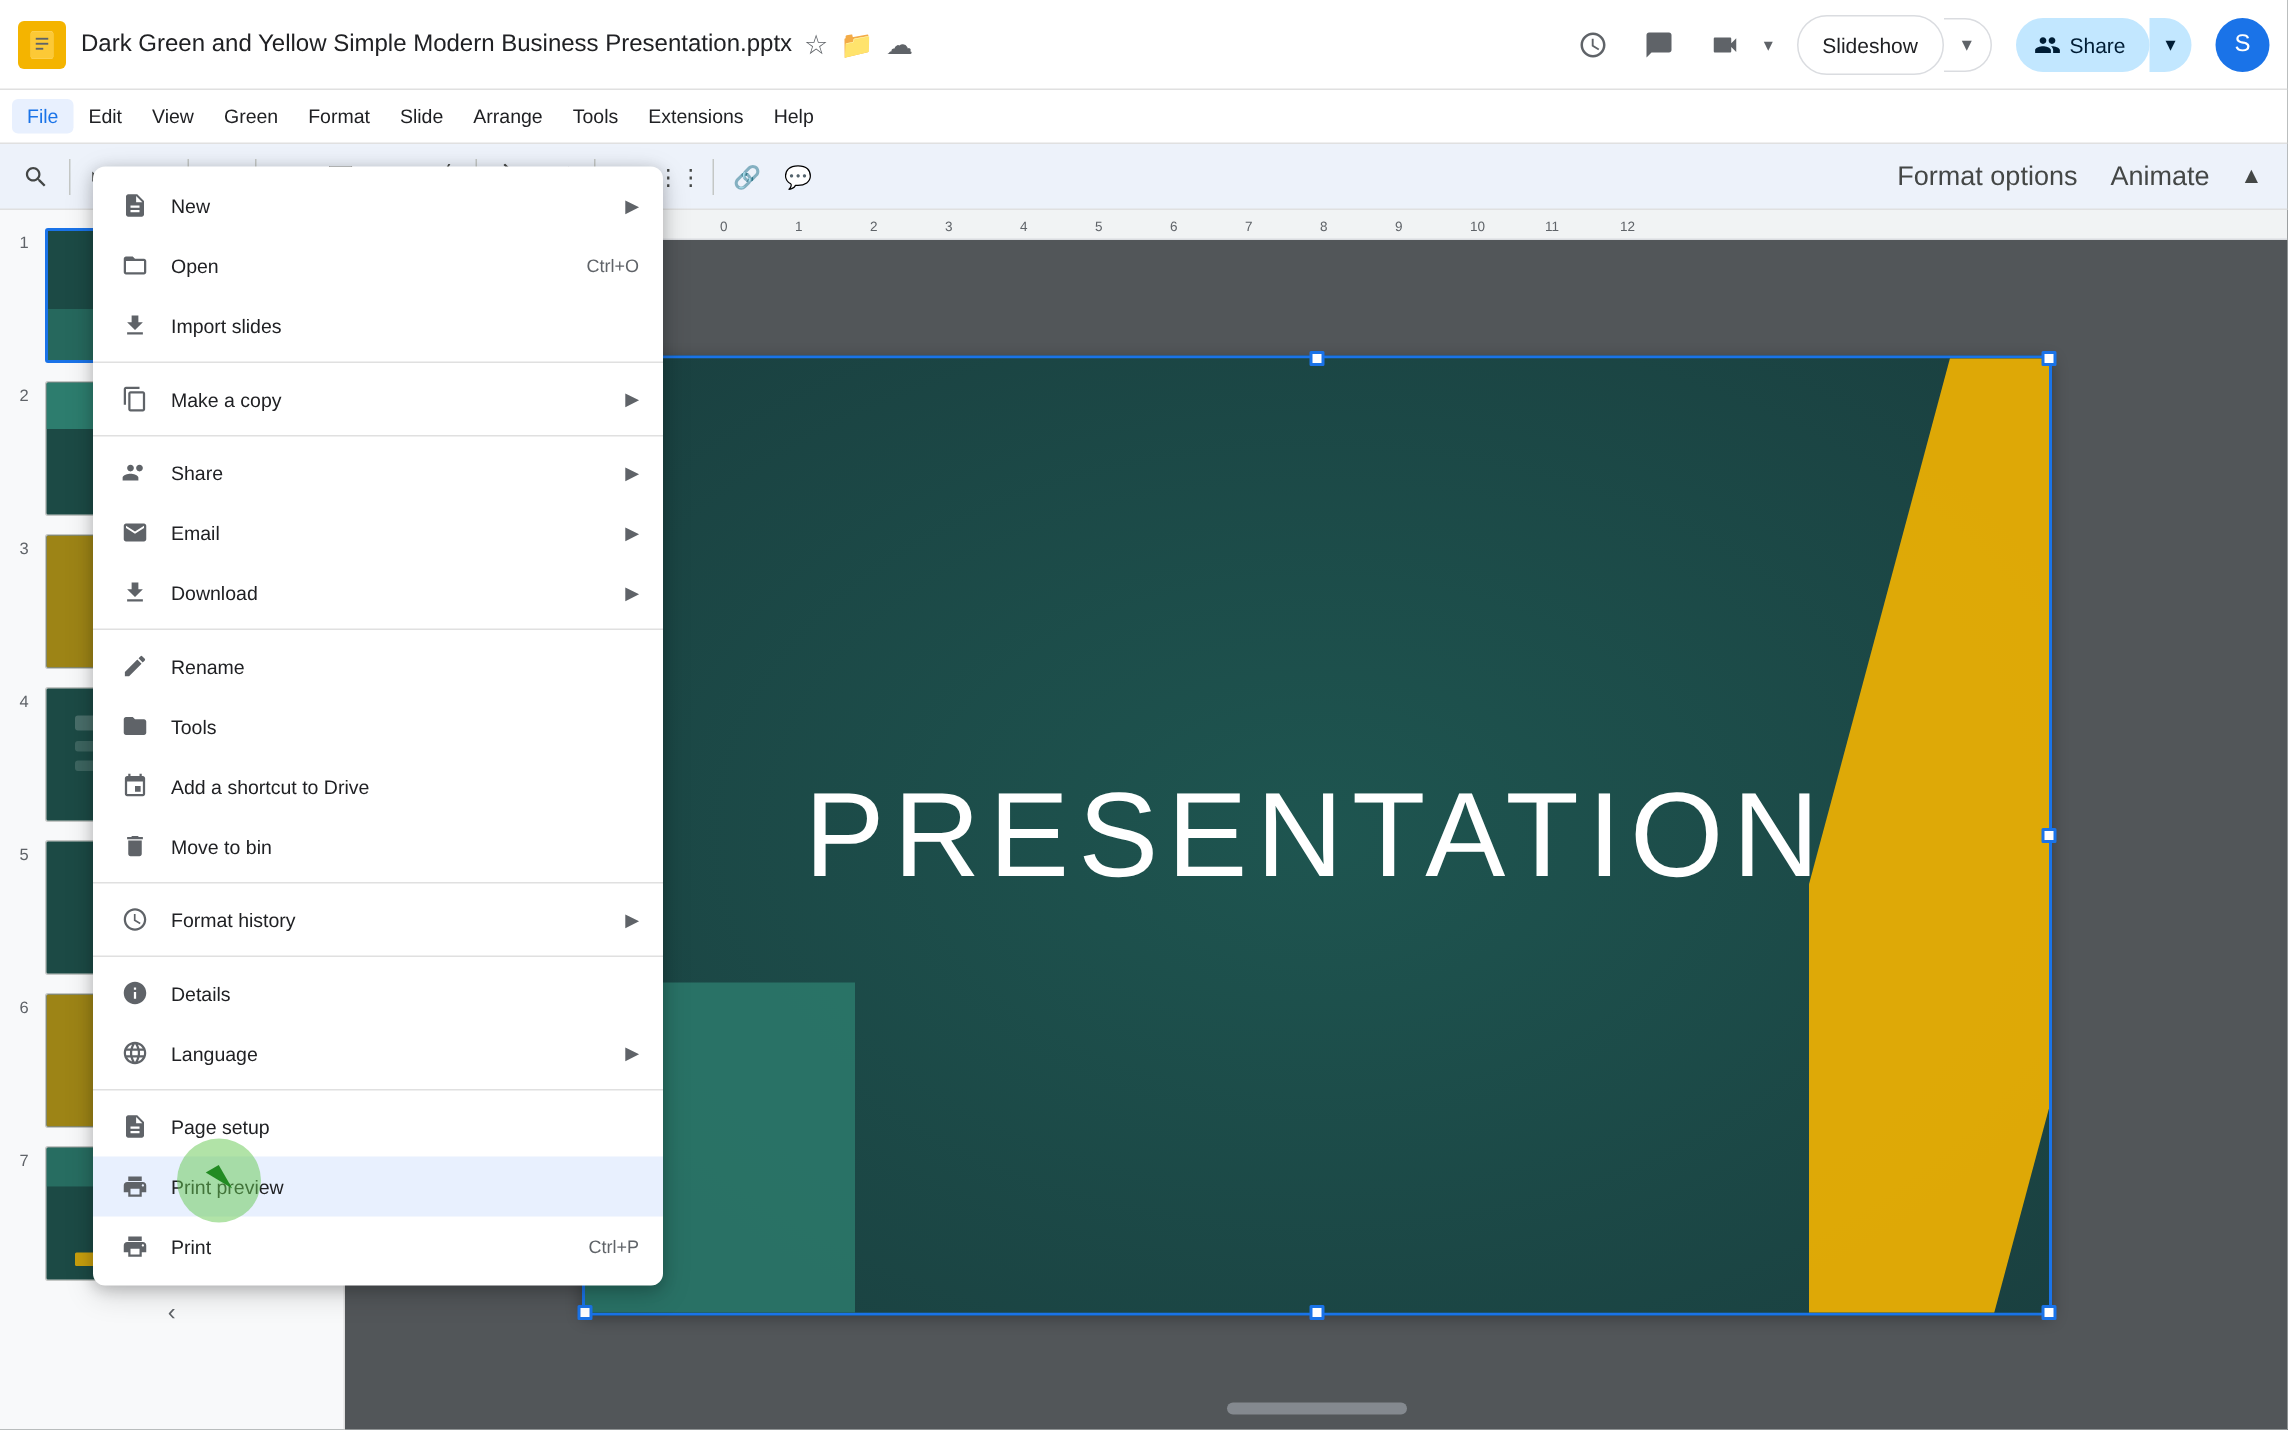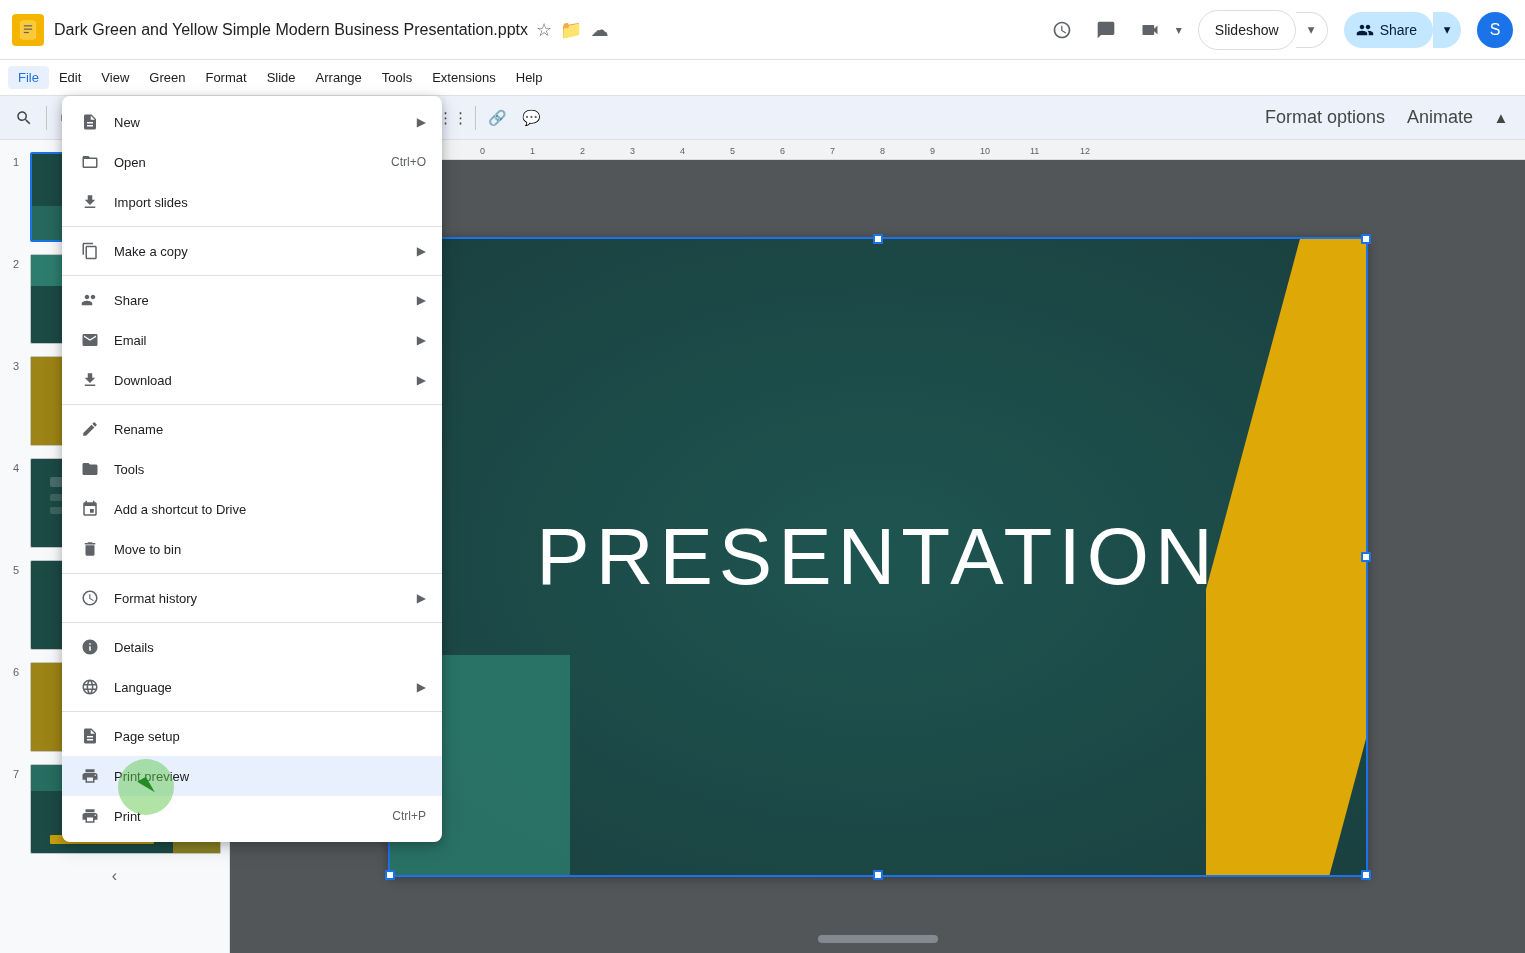--- a/index.html
+++ b/index.html
@@ -165,21 +165,21 @@
     }
 
     
     #collapse-btn {
       position: absolute; bottom: 0; left: 0; width: 20px; height: 20px;
       background: #f1f3f4; border: none; cursor: pointer; display: flex; align-items: center; justify-content: center;
       font-size: 10px; color: #5f6368;
     }
     #file-menu {
       position: absolute;
-      top: 96px;
+      top: 111px;
       left: 62px;
       width: 380px;
       background: #fff;
       border-radius: 8px;
       box-shadow: 0 2px 10px rgba(0,0,0,0.2), 0 6px 20px rgba(0,0,0,0.15);
       z-index: 300;
       padding: 6px 0;
       font-size: 13px;
     }
     .menu-row {

